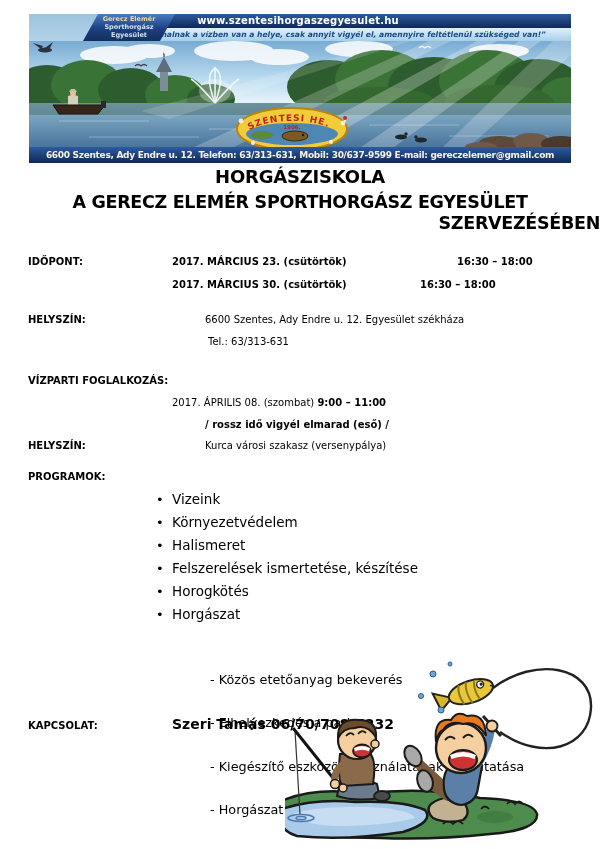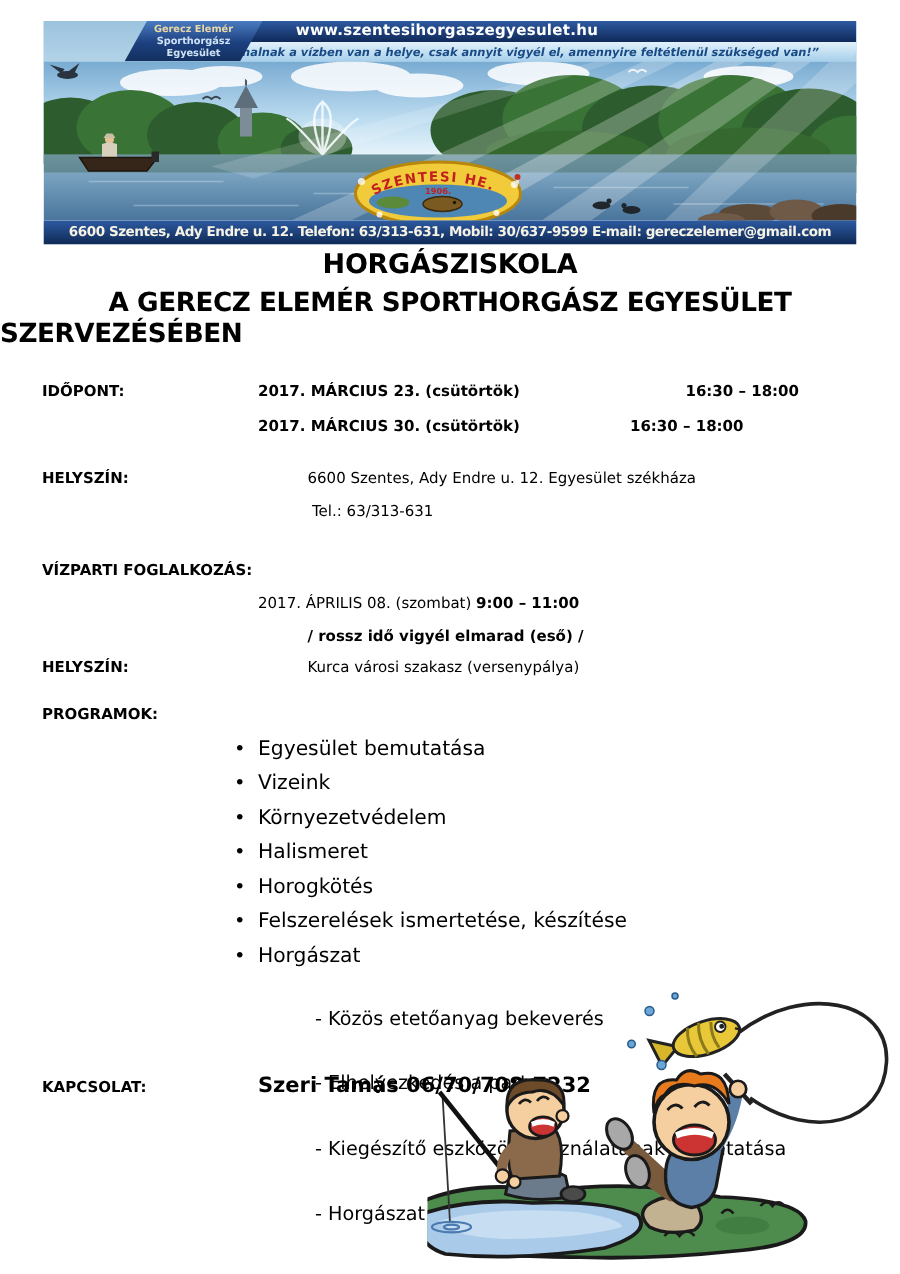--- a/index.html
+++ b/index.html
@@ -17,21 +17,21 @@
   .badge{position:absolute;left:54px;top:0;width:92px;height:27px;background:linear-gradient(180deg,#4a7cc0 0%,#1c3f7e 55%,#12305f 100%);clip-path:polygon(15px 0,100% 0,calc(100% - 15px) 100%,0 100%);text-align:center;padding-top:2px;box-sizing:border-box;}
   .badge div{font-size:6.5px;line-height:7.8px;font-weight:bold;color:#cfe2f5;}
   .badge .gold{color:#e9d8a6;}
   .scene{position:absolute;left:0;top:27px;width:542px;height:106px;}
   .bottom-bar{position:absolute;left:0;right:0;bottom:0;height:16px;background:linear-gradient(180deg,#2d5aa0,#0e2955);}
   .address{position:absolute;left:0;right:0;bottom:0;height:16px;line-height:16px;text-align:center;color:#f7f3e4;font-size:9px;font-weight:bold;letter-spacing:-0.3px;white-space:nowrap;}
 
   
   .t1{left:0;right:0;top:166px;text-align:center;font-size:18px;font-weight:bold;letter-spacing:-0.2px;}
   .t2{left:0;right:0;top:192px;text-align:center;font-size:17.5px;font-weight:bold;letter-spacing:-0.3px;}
-  .t3{left:0;right:0;top:213px;text-align:left;font-size:17.5px;font-weight:bold;letter-spacing:-0.3px;}
+  .t3{left:0;right:0;top:213px;text-align:right;font-size:17.5px;font-weight:bold;letter-spacing:-0.3px;}
 
   
   .txt{font-size:10px;line-height:17px;white-space:nowrap;}
   .sm{font-size:12.8px;line-height:14.3px;white-space:nowrap;margin-top:29px;}
 
   .bullets{left:156px;top:488px;}
   .bullets .bi{position:relative;padding-left:16px;height:23px;line-height:23px;font-size:13.5px;white-space:nowrap;}
   .bullets .bi::before{content:"•";position:absolute;left:0;top:0;font-size:13px;}
 
   .cartoon{left:285px;top:652px;width:313px;height:192px;}
@@ -208,26 +208,25 @@
 
   <div class="abs txt b" style="left:28px;top:372px;">VÍZPARTI FOGLALKOZÁS:</div>
   <div class="abs txt" style="left:172px;top:394px;"><span>2017. ÁPRILIS 08. (szombat) </span><span class="b">9:00 – 11:00</span></div>
   <div class="abs txt b" style="left:205px;top:416px;">/ rossz idő vigyél elmarad (eső) /</div>
 
   <div class="abs txt b" style="left:28px;top:437px;">HELYSZÍN:</div>
   <div class="abs txt" style="left:205px;top:437px;">Kurca városi szakasz (versenypálya)</div>
 
   <div class="abs txt b" style="left:28px;top:468px;">PROGRAMOK:</div>
   <div class="abs bullets">
-    <div class="bi">Egyesület bemutatása</div>
     <div class="bi">Vizeink</div>
     <div class="bi">Környezetvédelem</div>
     <div class="bi">Halismeret</div>
+    <div class="bi">Felszerelések ismertetése, készítése</div>
     <div class="bi">Horogkötés</div>
-    <div class="bi">Felszerelések ismertetése, készítése</div>
     <div class="bi">Horgászat</div>
   </div>
   <div class="abs" style="left:210px;top:644px;">
     <div class="sm">- Közös etetőanyag bekeverés</div>
     <div class="sm">- Elhelyezkedés a parton</div>
     <div class="sm">- Kiegészítő eszközök használatának bemutatása</div>
     <div class="sm">- Horgászat</div>
   </div>
 
   <div class="abs txt b" style="left:28px;top:717px;">KAPCSOLAT:</div>

